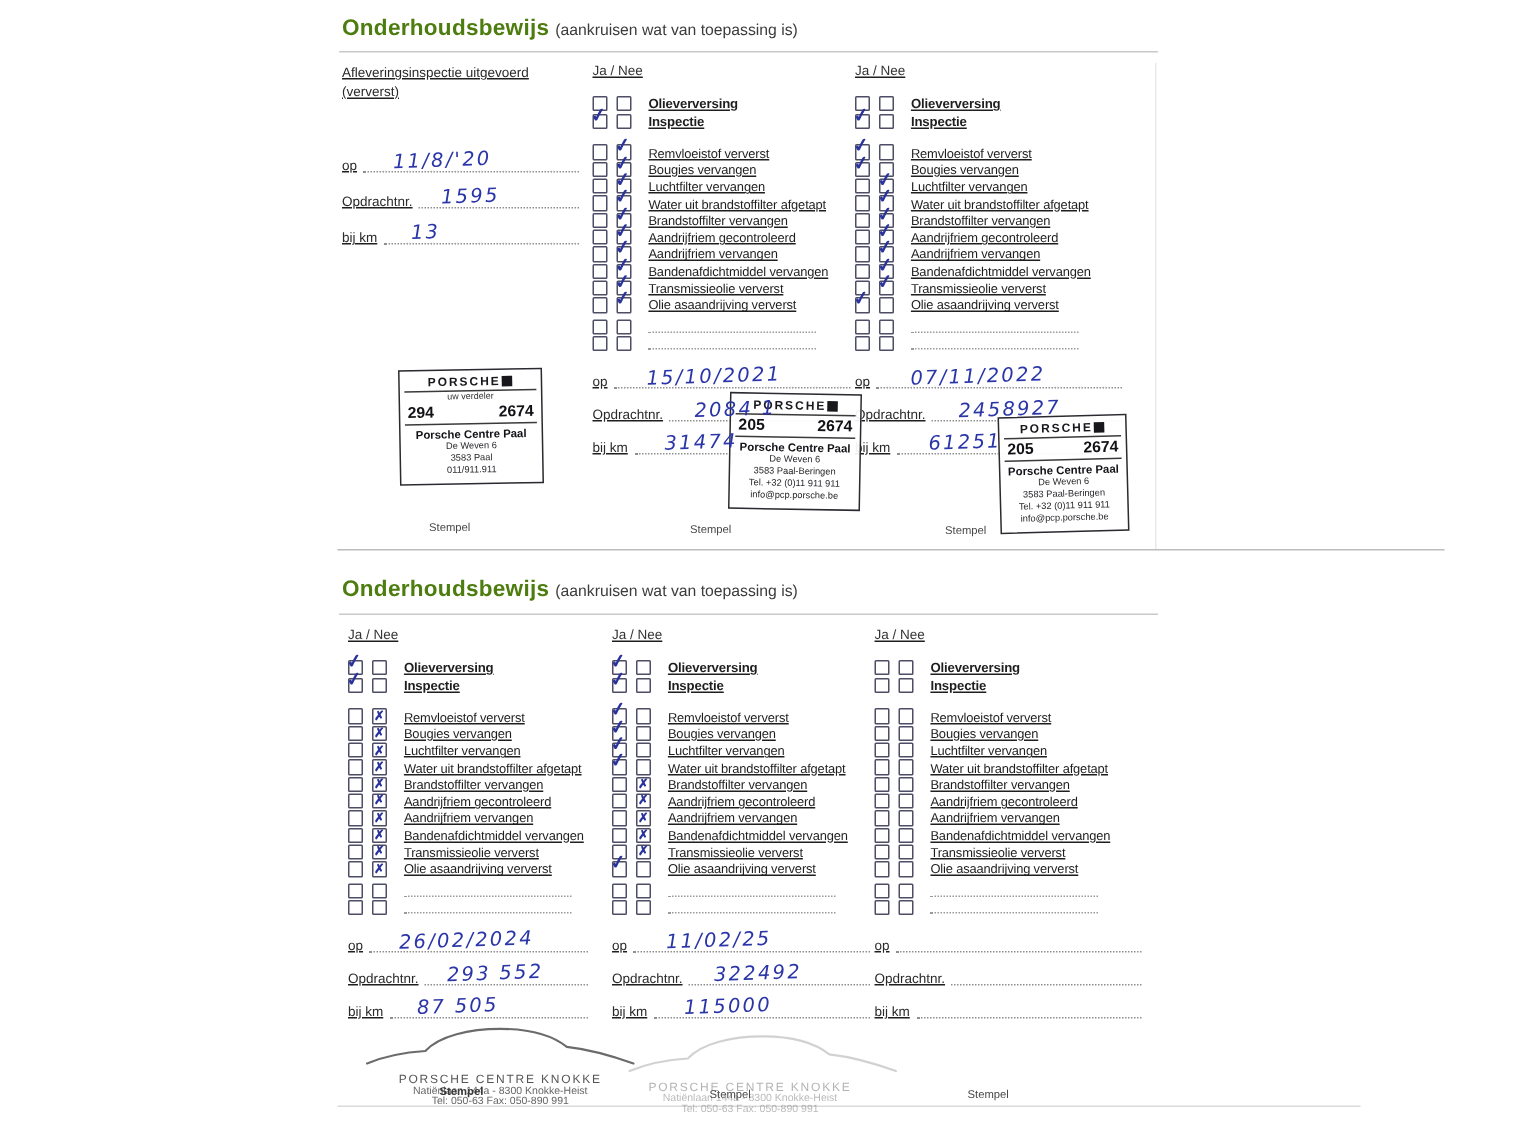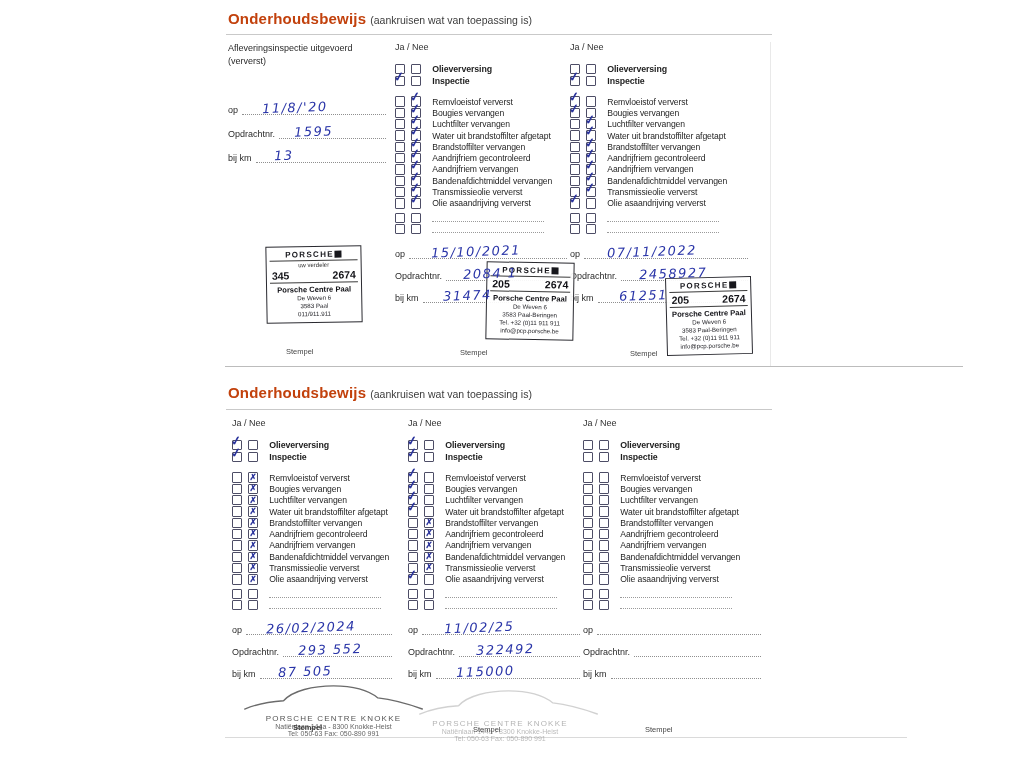--- a/index.html
+++ b/index.html
@@ -1,31 +1,31 @@
 <!DOCTYPE html>
 <html><head>
 <meta charset="utf-8">
 <style>
   html,body{margin:0;padding:0;background:#ffffff;}
   .page{position:relative;width:1024px;height:759px;background:#fff;overflow:hidden;
         font-family:"Liberation Sans",sans-serif;color:#1f1f1f;}
 
   
   .sec-title{position:absolute;white-space:nowrap;}
-  .sec-title .t{font-weight:bold;font-size:15px;color:#c2410c;letter-spacing:.2px;}
+  .sec-title .t{font-weight:bold;font-size:15px;color:#4d7c0f;letter-spacing:.2px;}
   .sec-title .sub{font-size:10.5px;color:#3c3c3c;margin-left:4px;}
   .rule{position:absolute;height:1px;background:#c9c9c9;}
   #title-0{left:228px;top:10px;} #rule-0{left:226px;top:34px;width:546px;}
   #title-1{left:228px;top:384px;} #rule-1{left:226px;top:409px;width:546px;}
   #divider{position:absolute;left:225px;top:366px;width:738px;height:1px;background:#bcbcbc;}
   #edge-line{position:absolute;left:770px;top:42px;width:1px;height:324px;background:#e9e9e9;}
   #bottom-line{position:absolute;left:225px;top:737px;width:682px;height:1px;background:#dadada;}
 
   
-  .colhost{position:absolute;}
+  .colhost{position:absolute;text-decoration:underline;}
   #col-0-0{left:228px;top:42px;width:158px;}
   #col-0-1{left:395px;top:42px;width:172px;}
   #col-0-2{left:570px;top:42px;width:178px;}
   #col-1-0{left:232px;top:418px;width:160px;}
   #col-1-1{left:408px;top:418px;width:172px;}
   #col-1-2{left:583px;top:418px;width:178px;}
 
   .janee{font-size:9px;color:#333;height:10px;margin-bottom:11px;}
   .note{font-size:9px;color:#2a2a2a;line-height:1.4;}
   .row{display:flex;align-items:center;height:11.3px;}
@@ -361,21 +361,21 @@
       </div>
     </div>
 
   <div class="stampbox" id="stamp-0-0">
       <div class="brandrow">
         <span class="brandtxt">PORSCHE</span>
         <span class="brandblk"></span>
       </div>
       <div class="subline">uw verdeler</div>
       <div class="codes">
-        <span>345</span>
+        <span>294</span>
         <span>2674</span>
       </div>
       <div class="sname">Porsche Centre Paal</div>
       <div class="sline">De Weven 6</div>
       <div class="sline">3583 Paal</div>
       <div class="sline">011/911.911</div>
     </div>
   <div class="stampbox" id="stamp-0-1">
       <div class="brandrow">
         <span class="brandtxt">PORSCHE</span>

